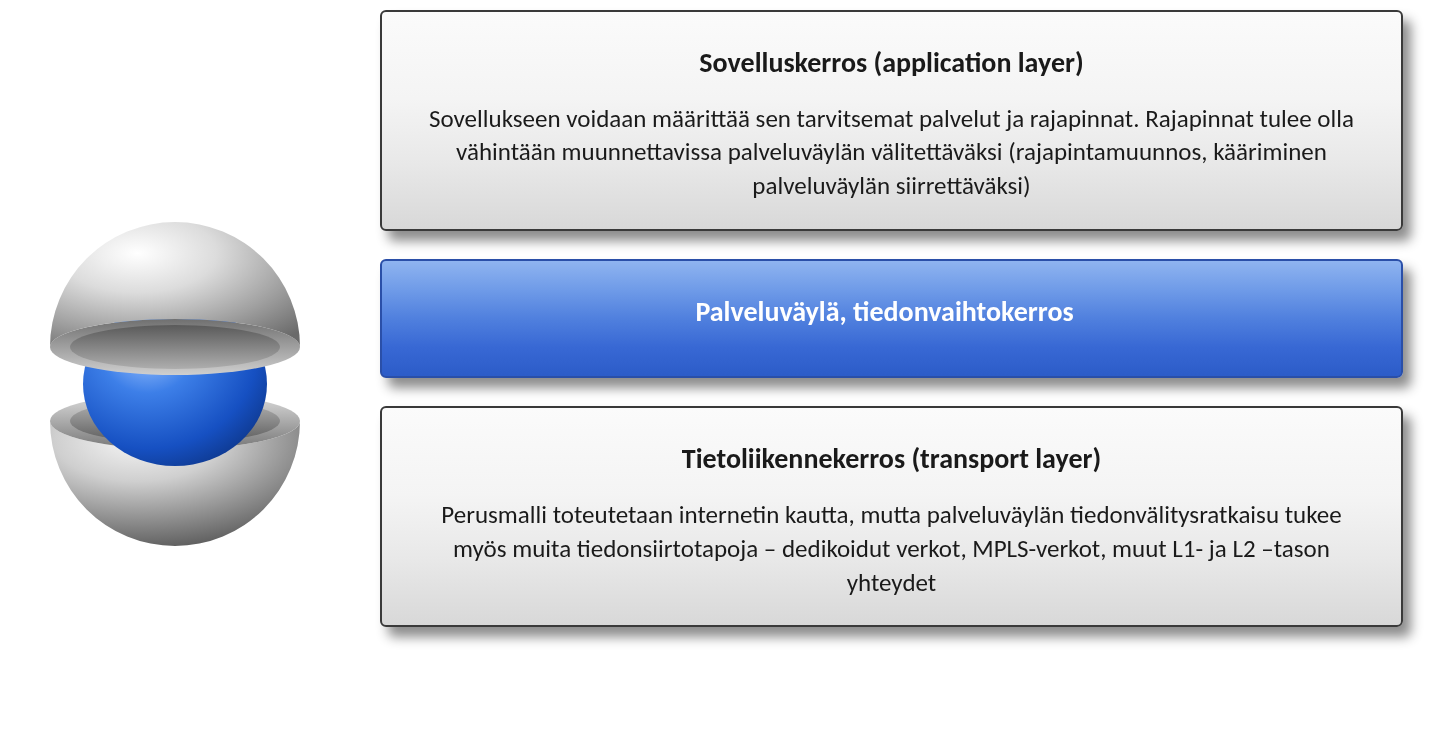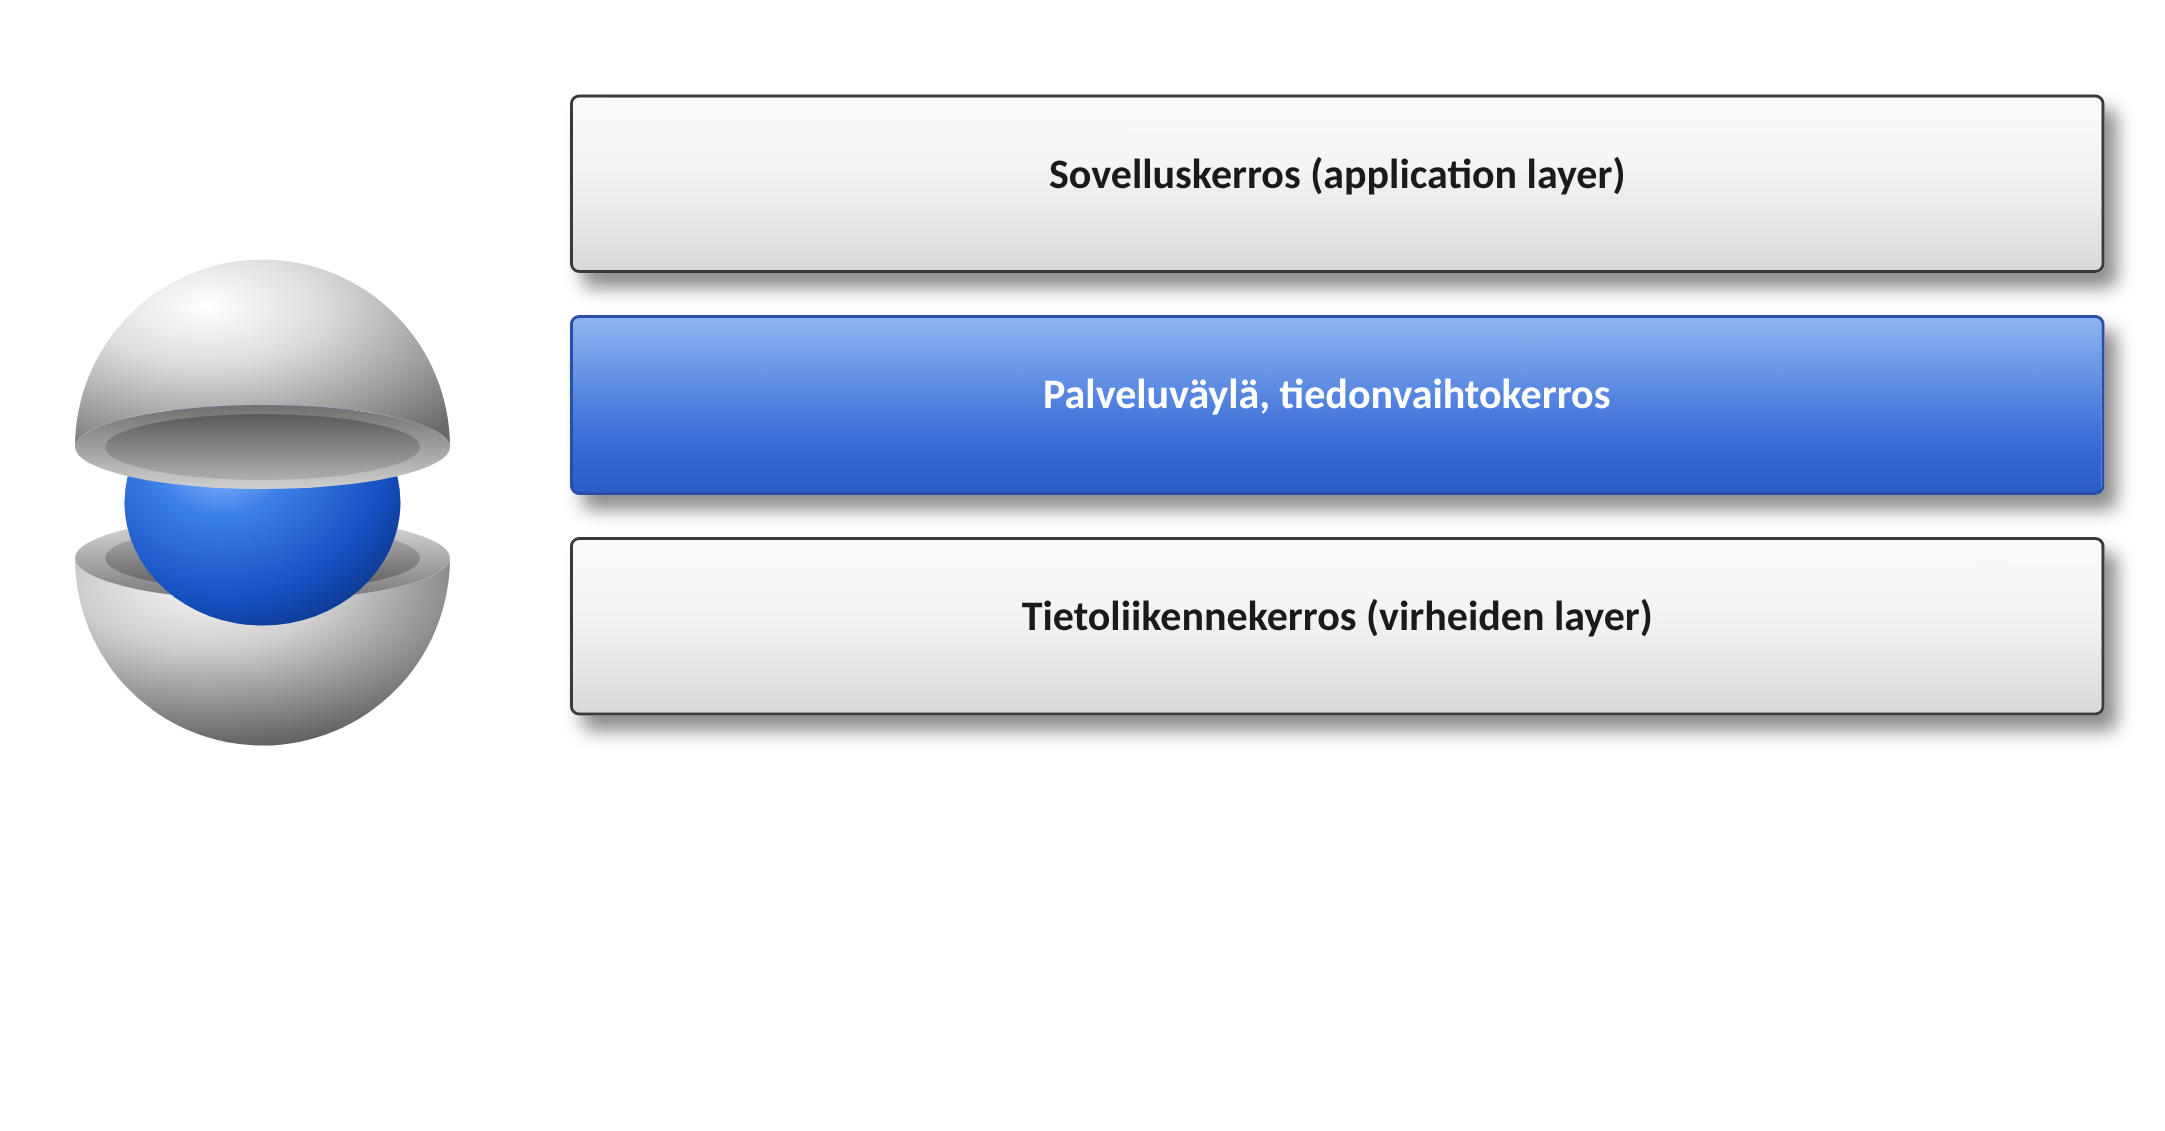--- a/index.html
+++ b/index.html
@@ -123,25 +123,27 @@
         <ellipse cx="145" cy="148" rx="105" ry="22" fill="url(#gInnerTop)"></ellipse>
         <path d="M 20 148 A 125 125 0 0 1 270 148 A 125 28 0 0 0 20 148 Z" fill="url(#gSilverTop)"></path>
       </g>
     </svg>
   </div>
 
   <div class="cards">
 
     <div class="card card-grey">
       <div class="card-title">Sovelluskerros (application layer)</div>
+      <div class="card-body">Sovellukseen voidaan määrittää sen tarvitsemat palvelut ja rajapinnat. Rajapinnat tulee olla vähintään muunnettavissa  palveluväylän välitettäväksi (rajapintamuunnos, kääriminen palveluväylän siirrettäväksi)</div>
     </div>
 
     <div class="card card-blue">
       <div class="card-title">Palveluväylä, tiedonvaihtokerros</div>
     </div>
 
     <div class="card card-grey">
-      <div class="card-title">Tietoliikennekerros (virheiden layer)</div>
+      <div class="card-title">Tietoliikennekerros (transport layer)</div>
+      <div class="card-body">Perusmalli toteutetaan internetin kautta, mutta palveluväylän tiedonvälitysratkaisu tukee myös muita tiedonsiirtotapoja – dedikoidut verkot, MPLS-verkot, muut L1- ja L2 –tason yhteydet</div>
     </div>
 
   </div>
 
 </div>
 
 </body></html>

